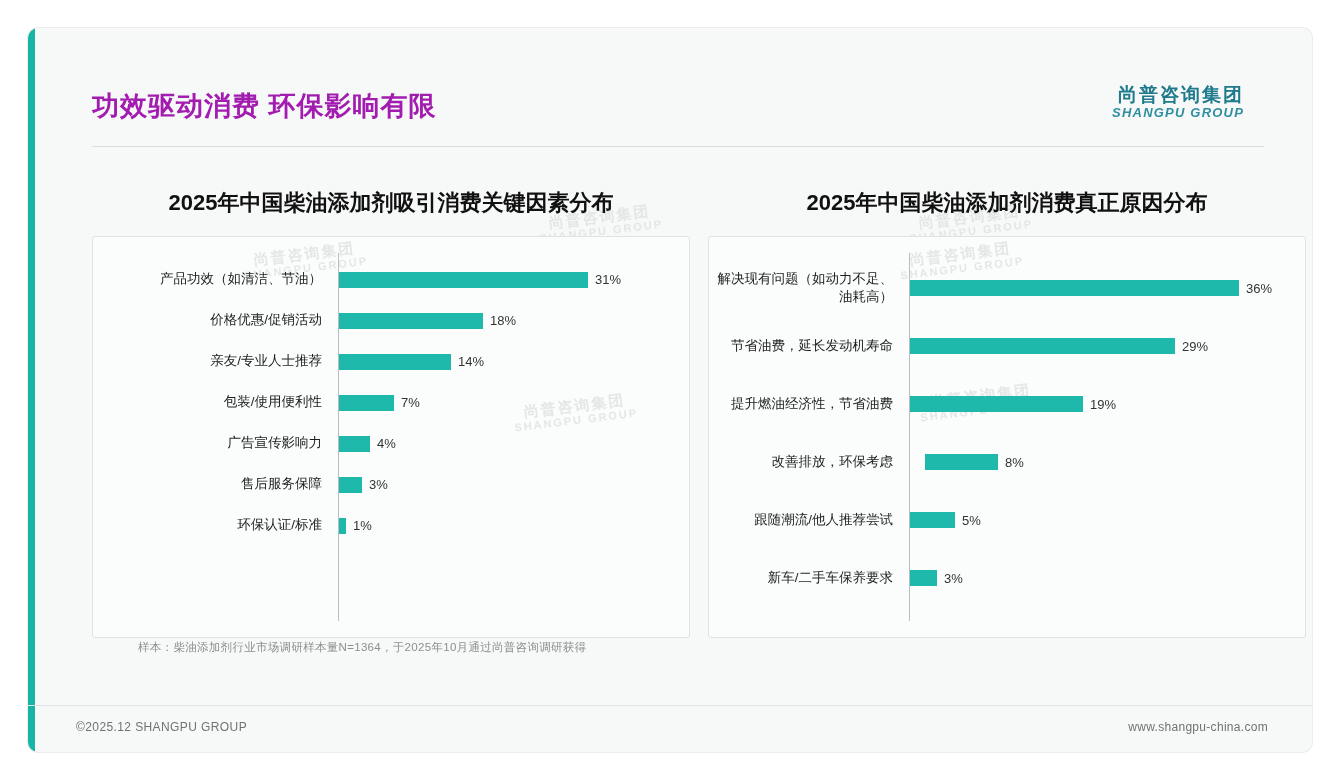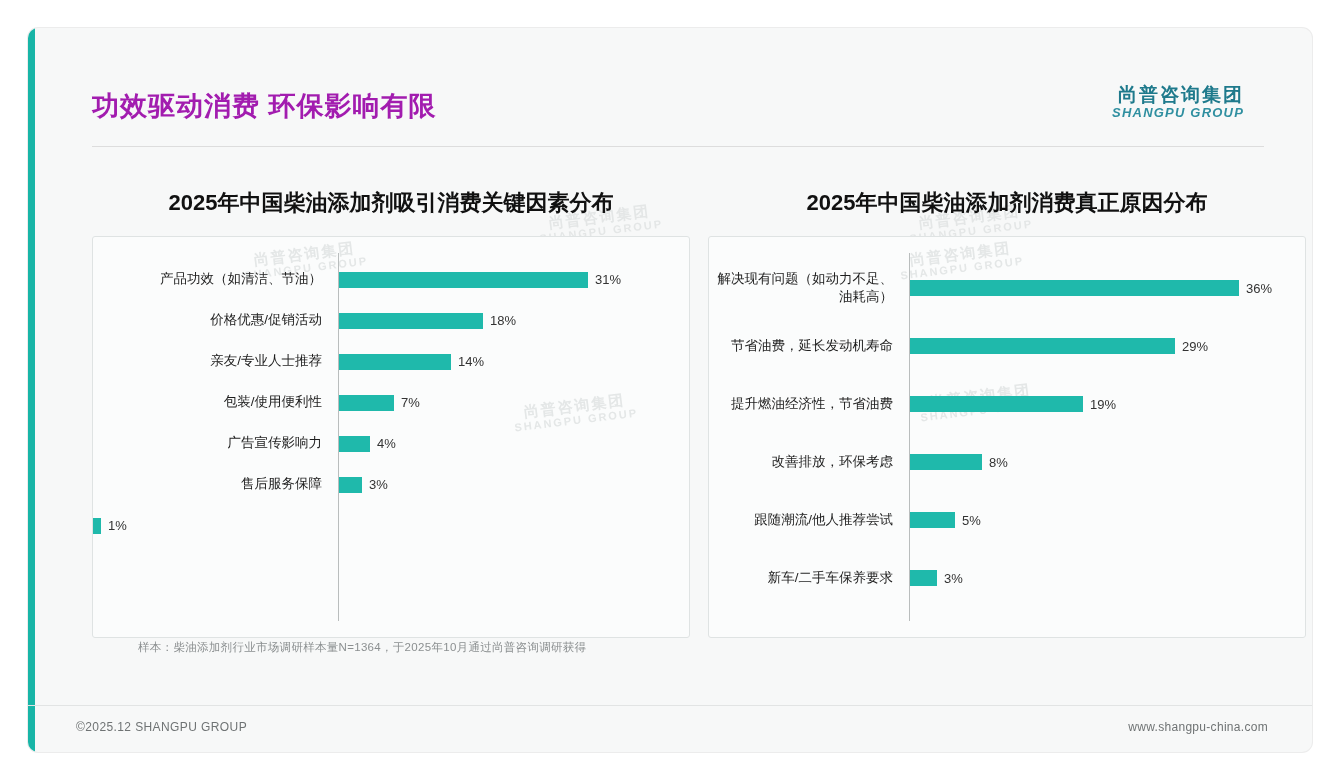--- a/index.html
+++ b/index.html
@@ -282,20 +282,21 @@
             </div>
           </div>
           <div class="row" style="height: 41px;">
             <div class="row-label">售后服务保障</div>
             <div class="bar-wrap">
               <div class="bar" style="width: 24px; background: rgb(31, 185, 171);"></div>
               <div class="bar-val">3%</div>
             </div>
           </div>
           <div class="row" style="height: 41px;">
+            <div class="row-label">环保认证/标准</div>
             <div class="bar-wrap">
               <div class="bar" style="width: 8px; background: rgb(31, 185, 171);"></div>
               <div class="bar-val">1%</div>
             </div>
           </div>
         </div>
     </div>
   </div>
 
   <div class="panel panel-right">
@@ -325,21 +326,21 @@
               <div class="bar-val">29%</div>
             </div>
           </div>
           <div class="row" style="height: 58px;">
             <div class="row-label">提升燃油经济性，节省油费</div>
             <div class="bar-wrap">
               <div class="bar" style="width: 174px; background: rgb(31, 185, 171);"></div>
               <div class="bar-val">19%</div>
             </div>
           </div>
-          <div class="row" style="height: 58px;">
+          <div class="row" style="height: 58px; gap: 16px;">
             <div class="row-label">改善排放，环保考虑</div>
             <div class="bar-wrap">
               <div class="bar" style="width: 73px; background: rgb(31, 185, 171);"></div>
               <div class="bar-val">8%</div>
             </div>
           </div>
           <div class="row" style="height: 58px;">
             <div class="row-label">跟随潮流/他人推荐尝试</div>
             <div class="bar-wrap">
               <div class="bar" style="width: 46px; background: rgb(31, 185, 171);"></div>

